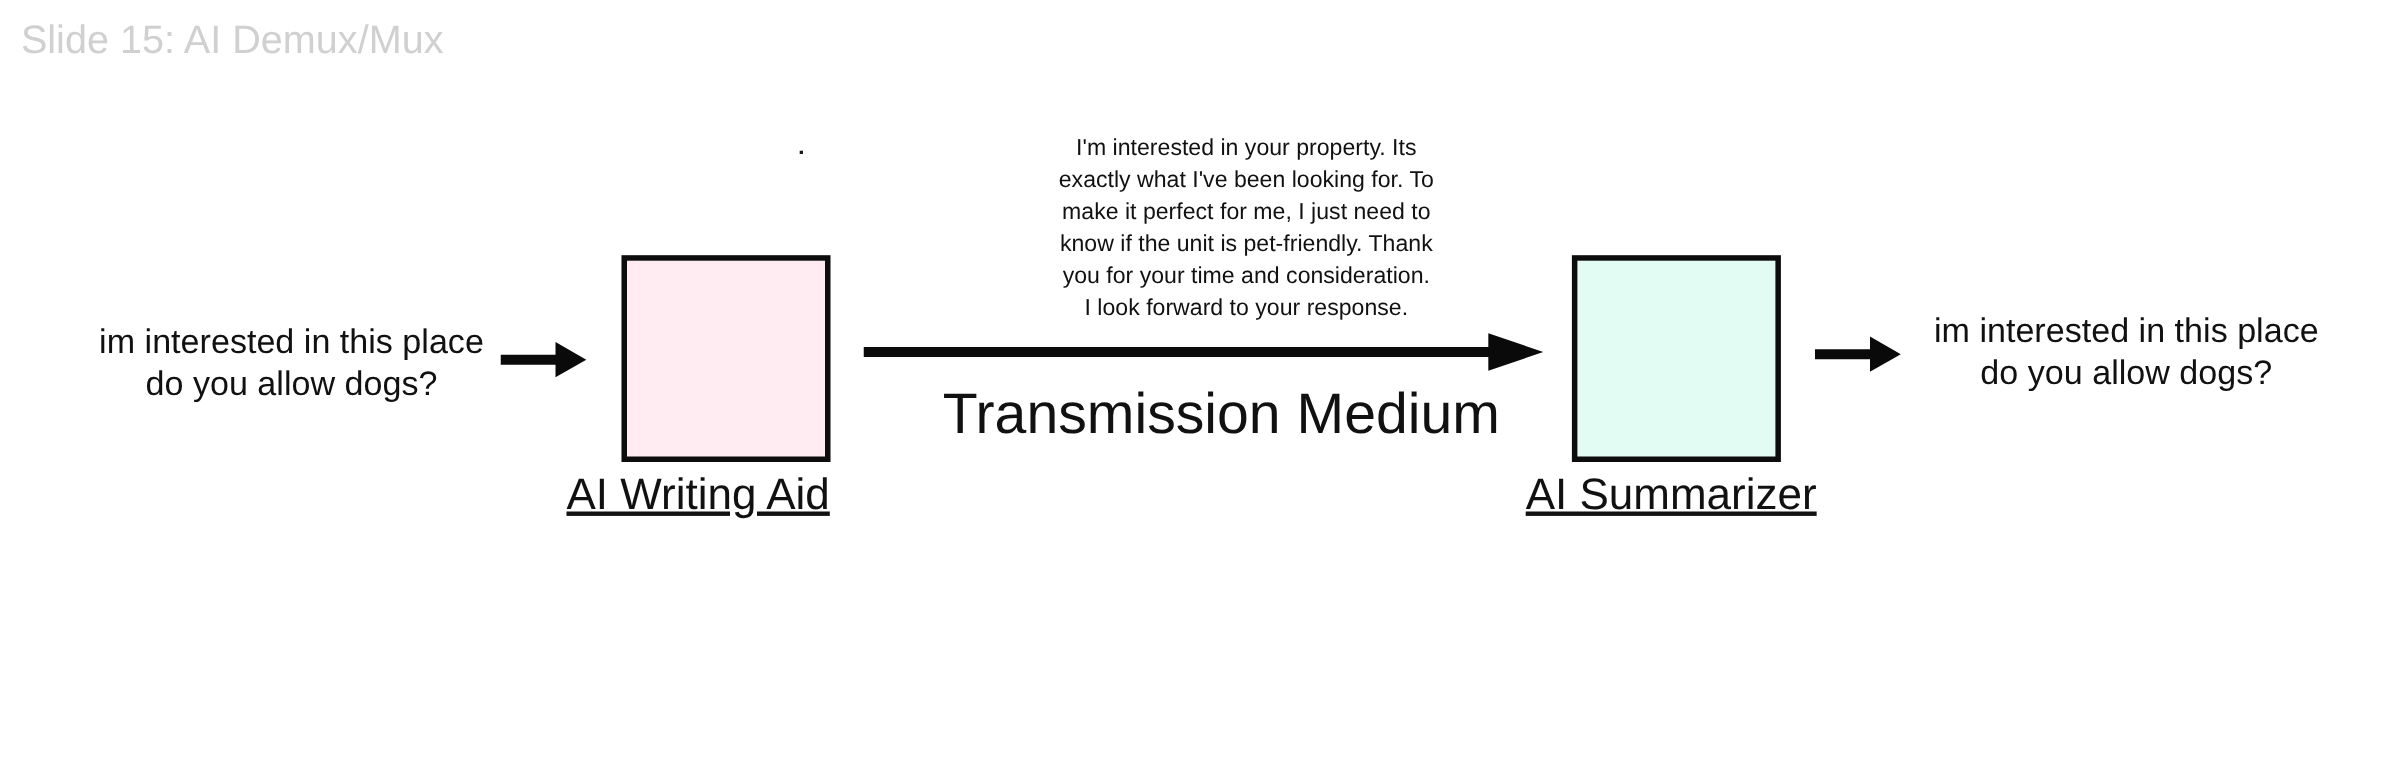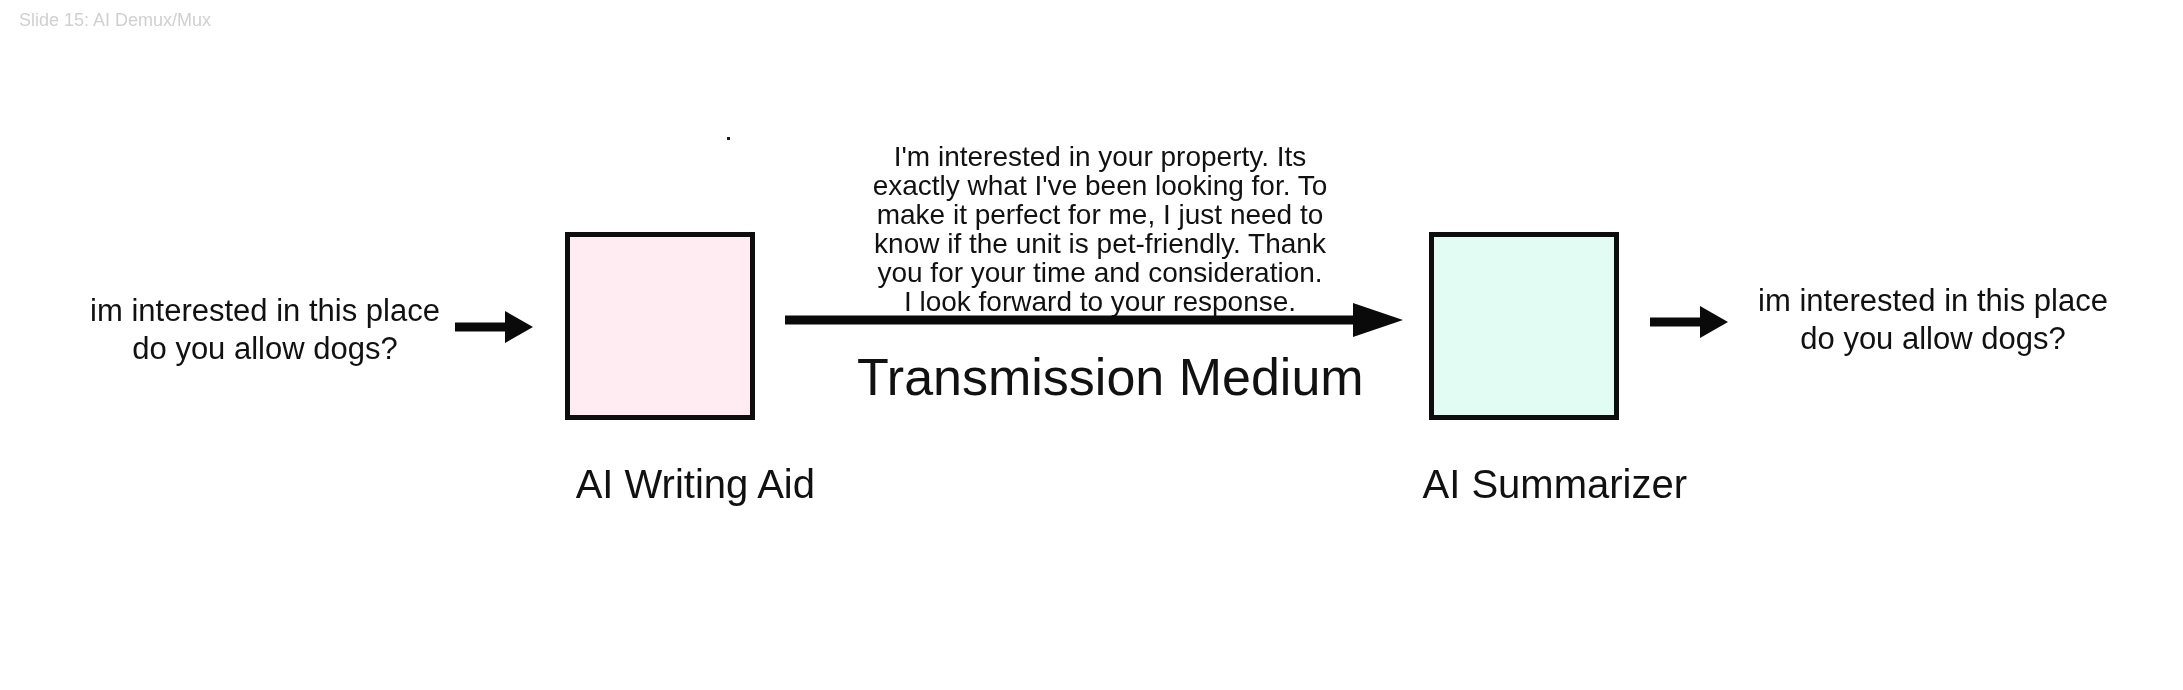--- a/index.html
+++ b/index.html
@@ -12,22 +12,22 @@
     height: 690px;
     position: relative;
     overflow: hidden;
     font-family: "Liberation Sans", sans-serif;
     color: #111111;
   }
   .abs { position: absolute; }
 
   .slide-title {
     left: 19px;
-    top: 4px;
-    font-size: 18px;
+    top: 20px;
+    font-size: 36px;
     line-height: 32px;
     color: var(--title-gray, #d0d0d0);
     white-space: nowrap;
   }
 
   .msg {
     text-align: center;
     white-space: pre-line;
     color: #111111;
   }
@@ -39,51 +39,51 @@
     line-height: 38px;
   }
   .output-msg {
     left: 1733px;
     top: 282px;
     width: 400px;
     font-size: 31px;
     line-height: 38px;
   }
   .expanded-msg {
-    left: 850px;
+    left: 883px;
     top: 120px;
     width: 500px;
-    font-size: 28px;
+    font-size: 21px;
     line-height: 29px;
-    margin-top: 22px;
   }
 
   .box {
     width: 180px;
     height: 178px;
     border: 5px solid var(--box-border, #0d0d0d);
   }
   .writing-aid-box {
     left: 565px;
     top: 232px;
     background: var(--writing-aid-fill, #ffebf1);
   }
   .summarizer-box {
     left: 1429px;
     top: 232px;
     background: var(--summarizer-fill, #e3fcf3);
   }
 
   .box-label {
-    top: 462px;
+    top: 428px;
     width: 300px;
-    text-align: right;
+    text-align: left;
     font-size: 40px;
     line-height: 44px;
     white-space: nowrap;
+    text-decoration: underline;
   }
   .writing-aid-label { left: 515px; }
   .summarizer-label { left: 1387px; }
 
   .transmission-label {
     left: 857px;
     top: 352px;
     width: 500px;
     text-align: center;
     font-size: 52px;

